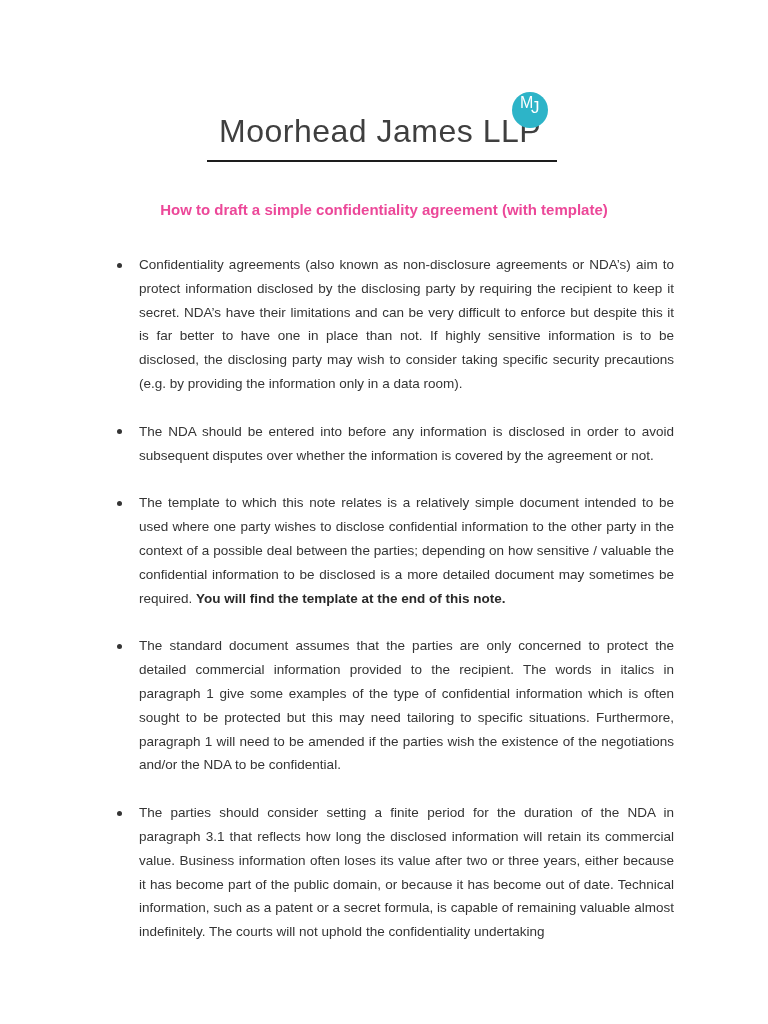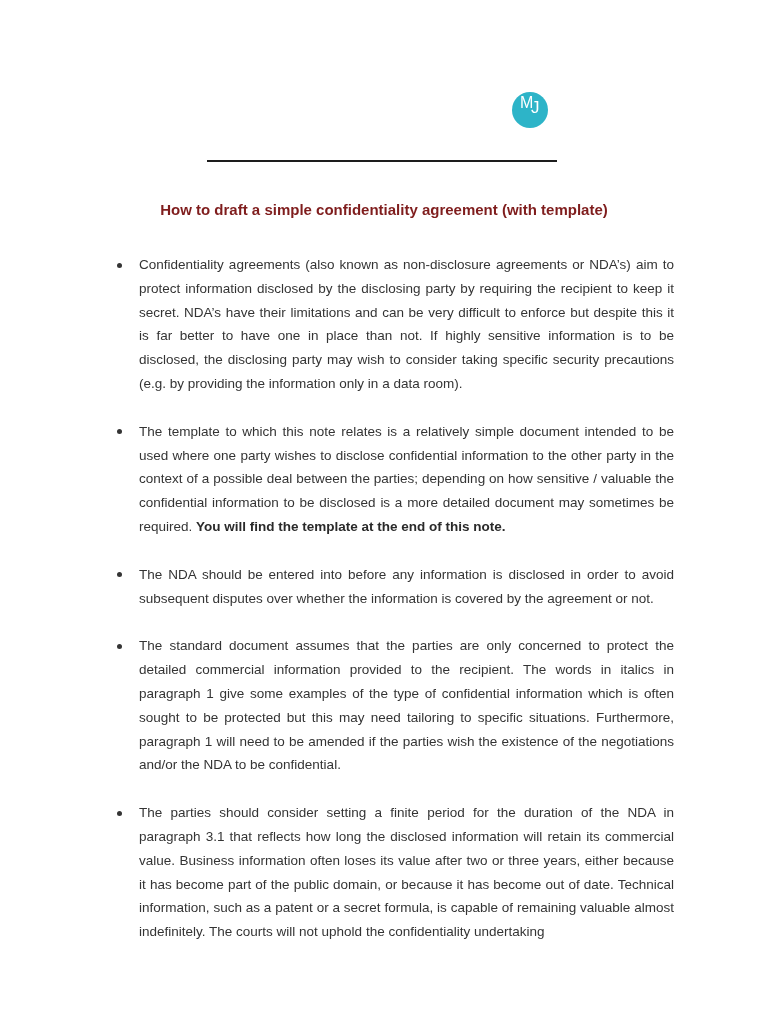--- a/index.html
+++ b/index.html
@@ -59,21 +59,21 @@
   }
   
   .title {
     position: absolute;
     left: 0;
     top: 201px;
     width: 100%;
     text-align: center;
     font-size: 15px;
     font-weight: bold;
-    color: #7f1d1d;
+    color: #ec4899;
   }
   
   .content {
     position: absolute;
     left: 103px;
     top: 241px;
     width: 583px;
   }
   ul.bullets {
     list-style: none;
@@ -101,44 +101,45 @@
   ul.bullets li strong {
     font-weight: bold;
     color: #2a2a2a;
   }
 </style>
 </head>
 <body>
 
 <div class="page">
 
+  <div class="logo-text">Moorhead James LLP</div>
   <div class="badge">
     <span class="m">M</span>
     <span class="j">J</span>
   </div>
   <div class="rule"></div>
 
   <div class="title">How to draft a simple confidentiality agreement (with template)</div>
 
   <div class="content">
     <ul class="bullets">
       <li>
         <span class="dot"></span>
         <span>Confidentiality agreements (also known as non-disclosure agreements or NDA’s) aim to protect information disclosed by the disclosing party by requiring the recipient to keep it secret. NDA’s have their limitations and can be very difficult to enforce but despite this it is far better to have one in place than not. If highly sensitive information is to be disclosed, the disclosing party may wish to consider taking specific security precautions (e.g. by providing the information only in a data room).</span>
         <strong></strong>
       </li>
       <li>
         <span class="dot"></span>
-        <span>The template to which this note relates is a relatively simple document intended to be used where one party wishes to disclose confidential information to the other party in the context of a possible deal between the parties; depending on how sensitive / valuable the confidential information to be disclosed is a more detailed document may sometimes be required.</span>
-        <strong>You will find the template at the end of this note.</strong>
+        <span>The NDA should be entered into before any information is disclosed in order to avoid subsequent disputes over whether the information is covered by the agreement or not.</span>
+        <strong></strong>
       </li>
       <li>
         <span class="dot"></span>
-        <span>The NDA should be entered into before any information is disclosed in order to avoid subsequent disputes over whether the information is covered by the agreement or not.</span>
-        <strong></strong>
+        <span>The template to which this note relates is a relatively simple document intended to be used where one party wishes to disclose confidential information to the other party in the context of a possible deal between the parties; depending on how sensitive / valuable the confidential information to be disclosed is a more detailed document may sometimes be required.</span>
+        <strong>You will find the template at the end of this note.</strong>
       </li>
       <li>
         <span class="dot"></span>
         <span>The standard document assumes that the parties are only concerned to protect the detailed commercial information provided to the recipient. The words in italics in paragraph 1 give some examples of the type of confidential information which is often sought to be protected but this may need tailoring to specific situations. Furthermore, paragraph 1 will need to be amended if the parties wish the existence of the negotiations and/or the NDA to be confidential.</span>
         <strong></strong>
       </li>
       <li>
         <span class="dot"></span>
         <span>The parties should consider setting a finite period for the duration of the NDA in paragraph 3.1 that reflects how long the disclosed information will retain its commercial value. Business information often loses its value after two or three years, either because it has become part of the public domain, or because it has become out of date. Technical information, such as a patent or a secret formula, is capable of remaining valuable almost indefinitely. The courts will not uphold the confidentiality undertaking</span>
         <strong></strong>

